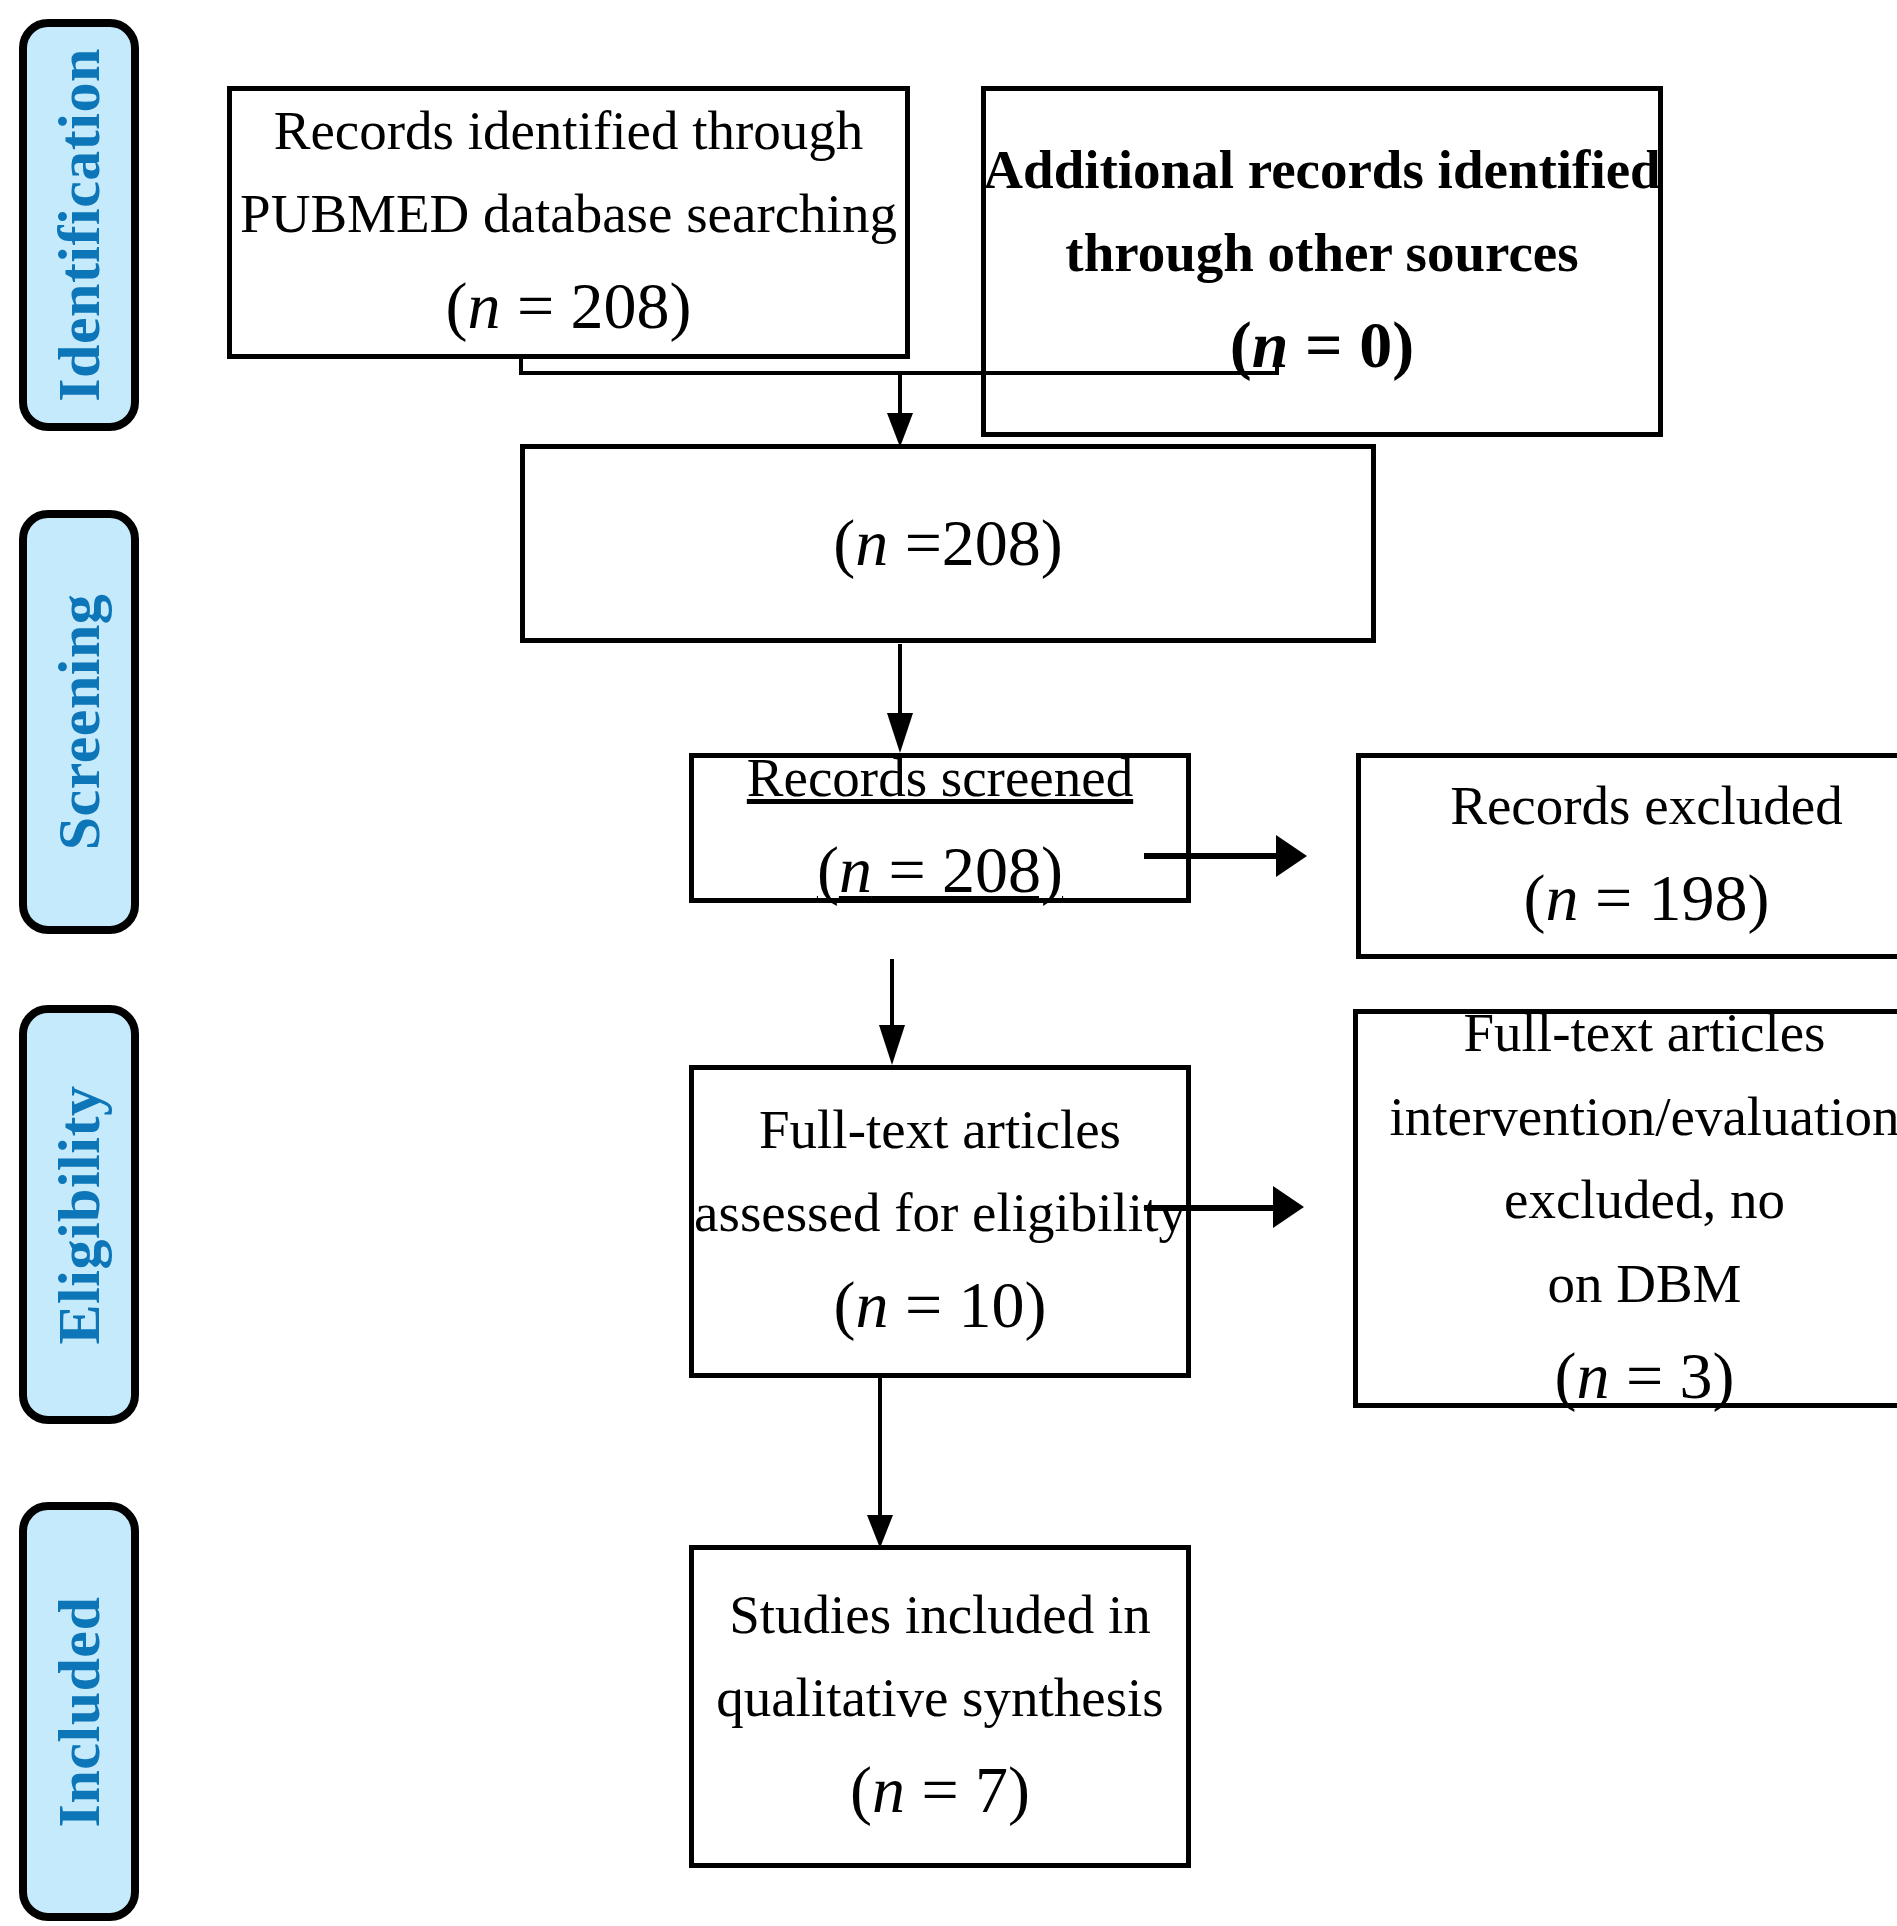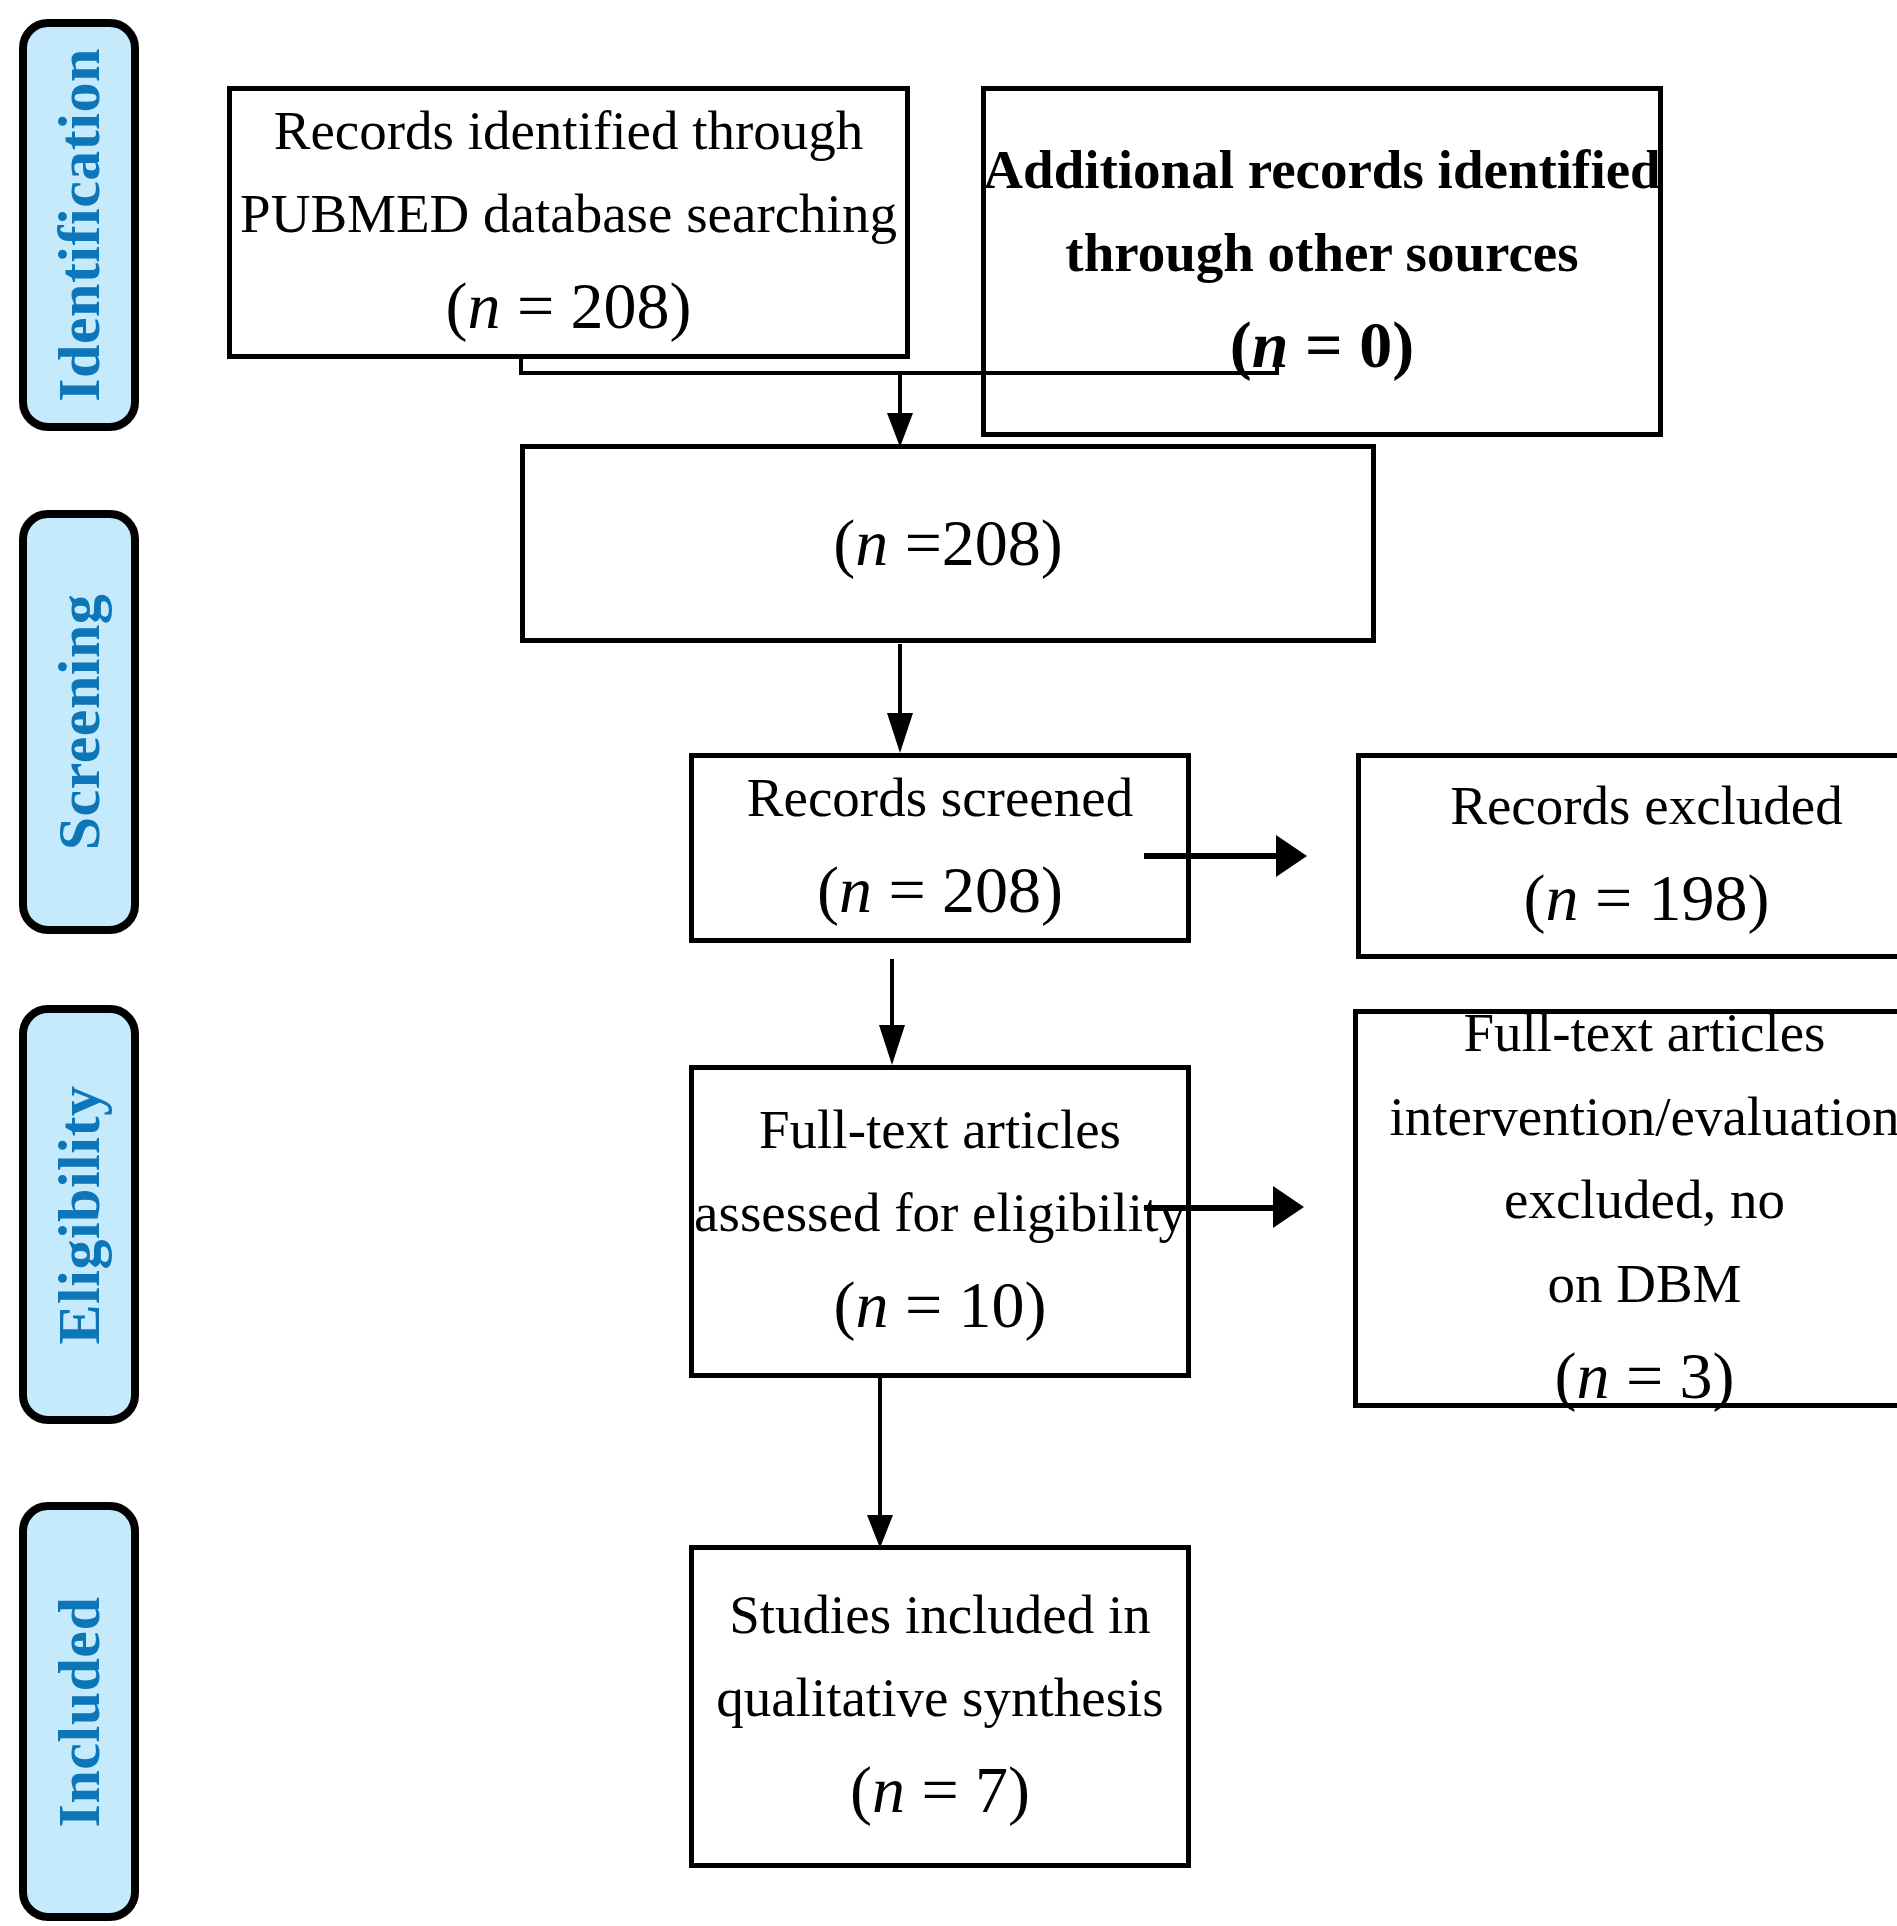--- a/index.html
+++ b/index.html
@@ -143,21 +143,21 @@
   <div class="vline" style="left:898px; top:371px; width:3.5px; height:50px;"></div>
   <div class="arrow-down" style="left:887px; top:413px; border-top-width:34px;"></div>
 
   <div class="flow-box" style="left:472px; top:444px; width:856px; height:199px;">
     <div class="count"><span>(</span><span class="nvar">n</span><span> =208)</span></div>
   </div>
 
   <div class="vline" style="left:898px; top:644px; width:3.5px; height:78px;"></div>
   <div class="arrow-down" style="left:887px; top:713px; border-top-width:40px;"></div>
 
-  <div class="flow-box" style="left:641px; top:753px; width:502px; height:190px;">
+  <div class="flow-box" style="left:641px; top:753px; width:502px; height:150px;text-decoration:underline;">
     <div class="line">Records screened</div>
     <div class="count"><span>(</span><span class="nvar">n</span><span> = 208)</span></div>
   </div>
 
   <div class="harrow-line" style="left:1144px; top:853px; width:136px; height:5.6px;"></div>
   <div class="arrow-right" style="left:1276px; top:835px;"></div>
 
   <div class="flow-box" style="left:1308px; top:753px; width:581px; height:206px;">
     <div class="line">Records excluded</div>
     <div class="count"><span>(</span><span class="nvar">n</span><span> = 198)</span></div>

